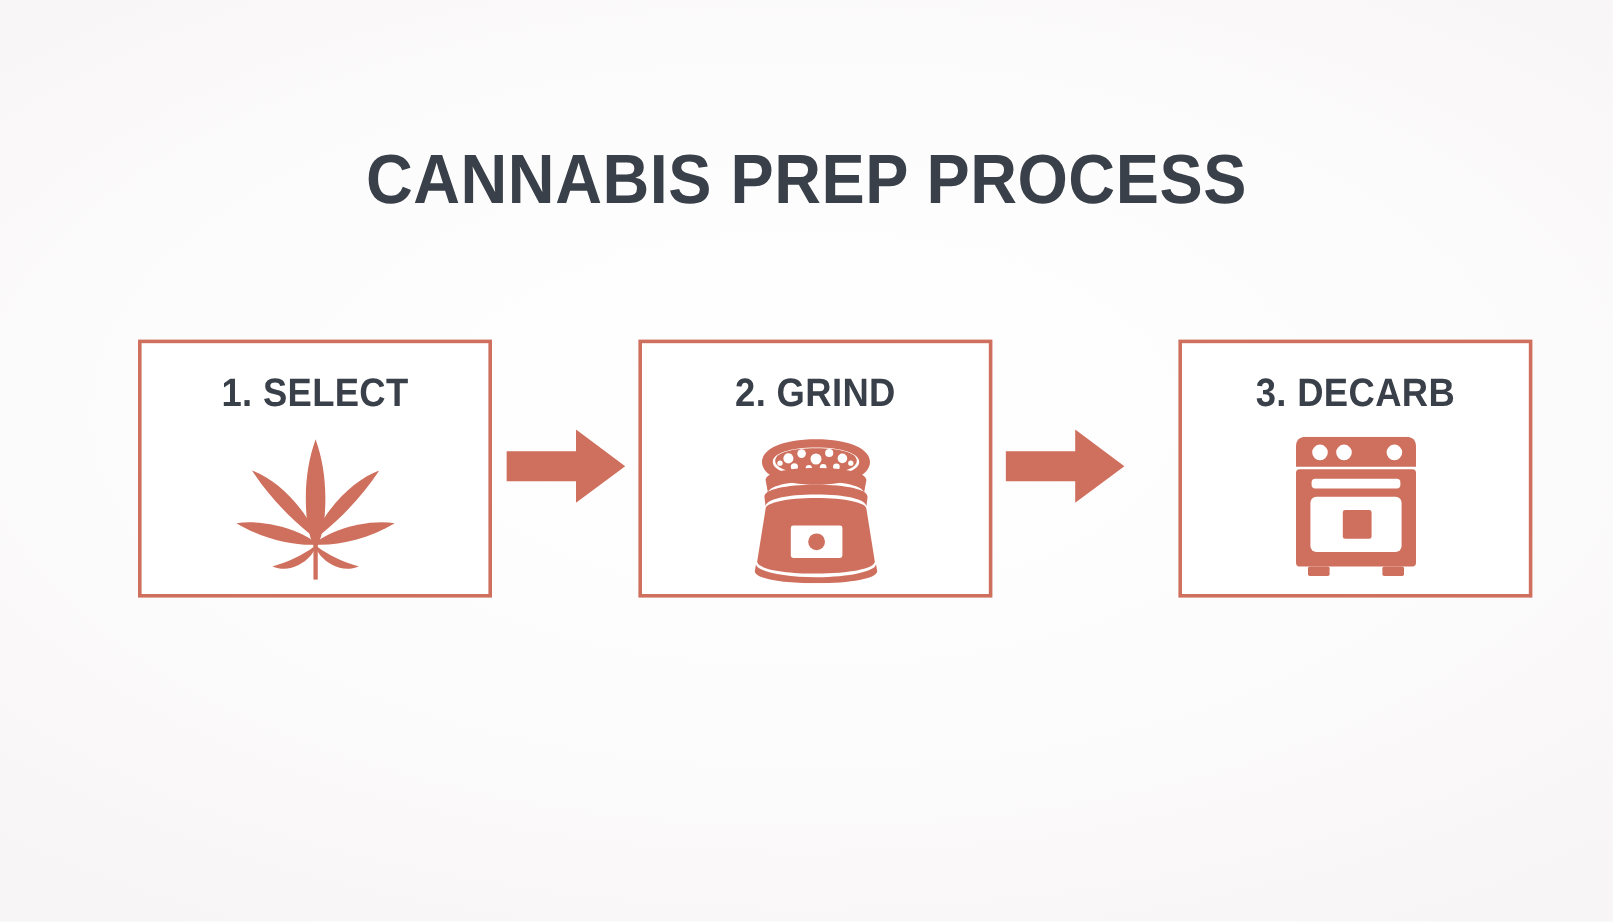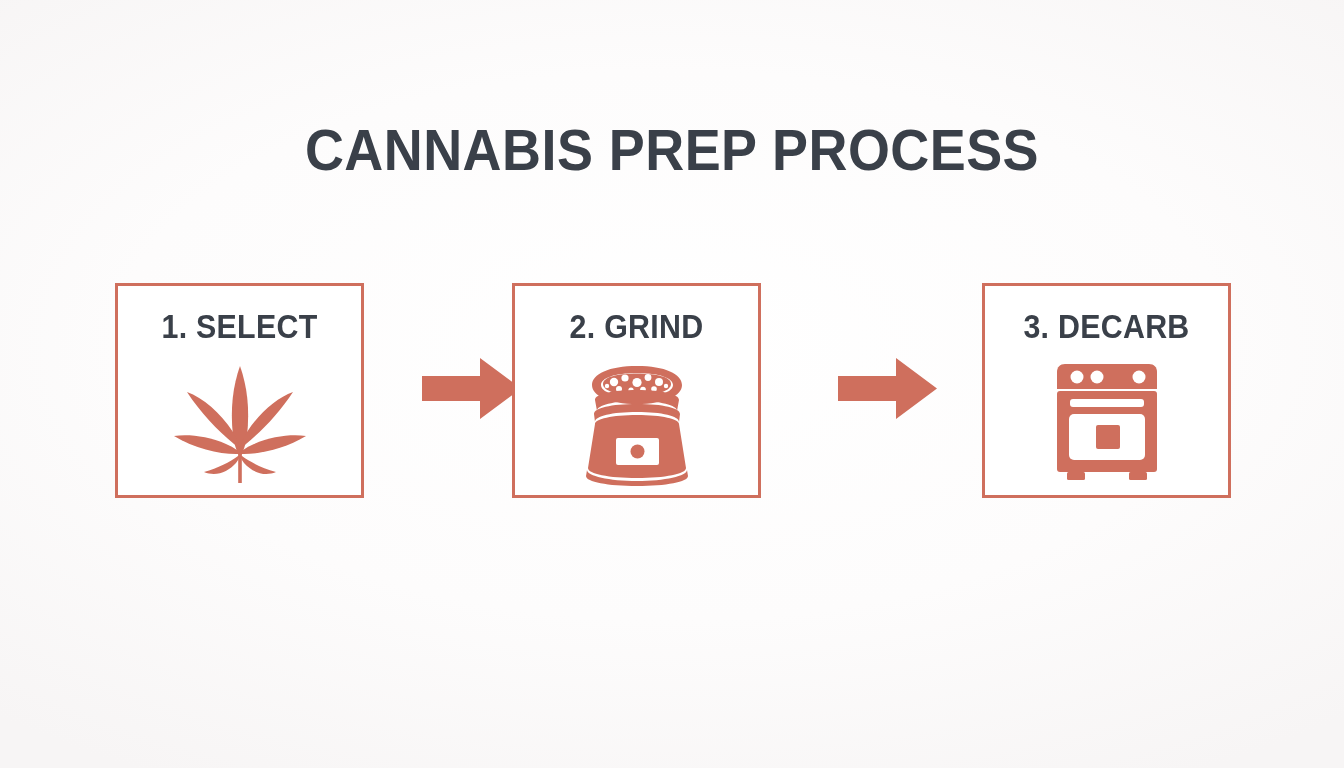--- a/index.html
+++ b/index.html
@@ -44,27 +44,27 @@
     letter-spacing: 0.5px;
     color: #3a4049;
     transform: scaleX(0.93);
     white-space: nowrap;
   }
 
   
   .card {
     position: absolute;
     top: 283px;
-    width: 249px;
+    width: 295px;
     height: 215px;
     border: 3px solid #cf6f5d;
     background: #ffffff;
   }
   .card-1 { left: 115px; }
-  .card-2 { left: 512px; }
+  .card-2 { left: 532px; }
   .card-3 { left: 945px; margin-left: 37px; }
 
   .card-label {
     position: absolute;
     left: 0;
     right: 0;
     top: 22px;
     text-align: center;
     font-size: 33px;
     line-height: 38px;

